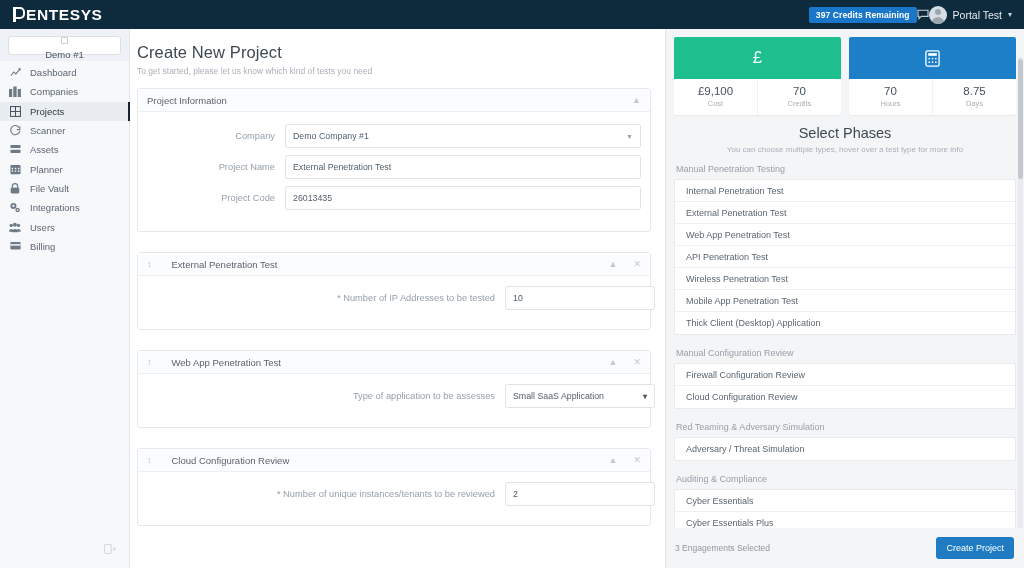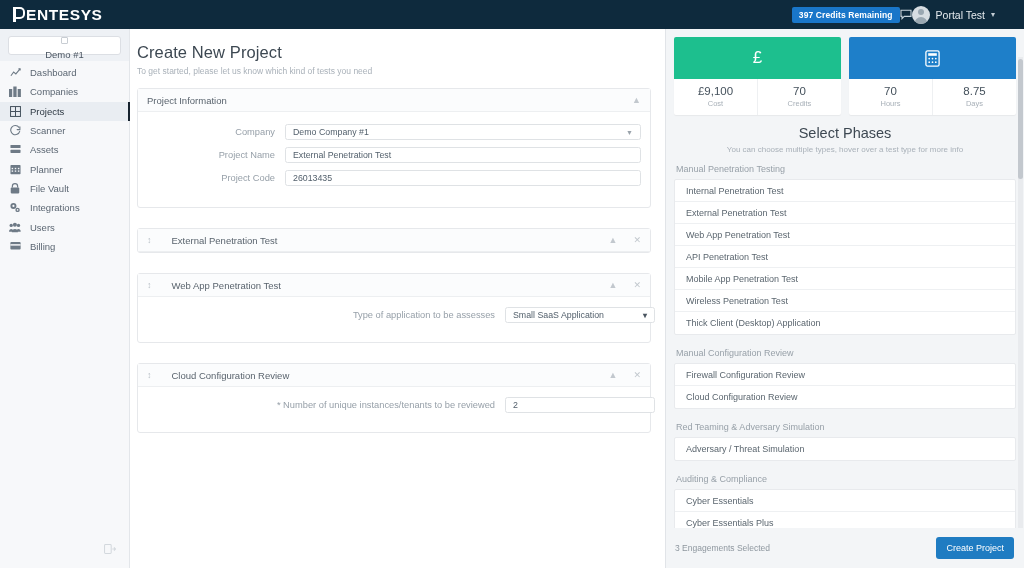--- a/index.html
+++ b/index.html
@@ -28,21 +28,21 @@
   }
   .brand-mark:before{
     content:""; position:absolute; left:0; top:0; width:3px; height:15px; background:#fff;
   }
   .brand-mark:after{
     content:""; position:absolute; left:2px; top:0px; width:8px; height:8px;
     border:2.5px solid #fff; border-left:none; border-radius:0 5px 5px 0;
   }
   .topbar-right {
     margin-left: auto; display: flex; align-items: center;
-    padding-right: 29px;
+    padding-right: 12px;
   }
   .credits-badge {
     background: #1976c9; color: #ffffff;
     font-size: 8.5px; font-weight: bold; letter-spacing: .1px;
     padding: 3px 7px 3px 7px; border-radius: 2px; white-space: nowrap;
   }
   .chat-icon { color: #ccd8e0; display: flex; align-items: center; }
   .user-chip {
     display: flex; align-items: center; gap: 6px;
     color: #e5eaee; font-size: 10.5px;
@@ -131,21 +131,21 @@
   .form-row {
     display:flex; align-items:center; margin-bottom: 7px;
   }
   .form-row:last-child { margin-bottom:8px; }
   .form-label {
     width: 138px; flex:0 0 138px; text-align:right; padding-right: 10px;
     font-size: 9.3px; color:#97a0a9;
   }
   .form-label.wide { width: 358px; flex: 0 0 358px; }
   .form-control {
-    flex: 1; height: 16px; border:1px solid #dfe2e5; border-radius:2.5px;
+    flex: 1; height: 24px; border:1px solid #dfe2e5; border-radius:2.5px;
     background:#fff; font-size: 8.8px; color:#53606c;
     display:flex; align-items:center; padding: 0 7px; position:relative;
   }
   .form-control.narrow { flex:0 0 150px; }
   .form-control .caret {
     position:absolute; right:7px; font-size:7px; color:#9aa3ab;
   }
   .form-control.sel-strong .caret { color:#4a5560; font-size: 8px; font-weight:bold; }
 
   
@@ -401,20 +401,28 @@
 
     <section class="card" style="margin-top:20px;">
       <div class="card-head">
         <span class="drag">↕</span>
         <span class="ttl">External Penetration Test</span>
         <div class="head-actions">
           <span>▲</span>
           <span>✕</span>
         </div>
       </div>
+      <div class="card-body">
+        <div class="form-row">
+          <div class="form-label wide">* Number of IP Addresses to be tested</div>
+          <div class="form-control narrow">
+            <span>10</span>
+          </div>
+        </div>
+      </div>
     </section>
 
     <section class="card" style="margin-top:20px;">
       <div class="card-head">
         <span class="drag">↕</span>
         <span class="ttl">Web App Penetration Test</span>
         <div class="head-actions">
           <span>▲</span>
           <span>✕</span>
         </div>
@@ -501,22 +509,22 @@
     </div>
 
     <div class="phase-scroll">
 
       <div class="group-label">Manual Penetration Testing</div>
       <div class="group-box">
         <div class="phase-item">Internal Penetration Test</div>
         <div class="phase-item">External Penetration Test</div>
         <div class="phase-item">Web App Penetration Test</div>
         <div class="phase-item">API Penetration Test</div>
+        <div class="phase-item">Wireless Penetration Test</div>
         <div class="phase-item">Mobile App Penetration Test</div>
-        <div class="phase-item">Wireless Penetration Test</div>
         <div class="phase-item">Thick Client (Desktop) Application</div>
       </div>
 
       <div class="group-label">Manual Configuration Review</div>
       <div class="group-box">
         <div class="phase-item">Firewall Configuration Review</div>
         <div class="phase-item">Cloud Configuration Review</div>
       </div>
 
       <div class="group-label">Red Teaming &amp; Adversary Simulation</div>

